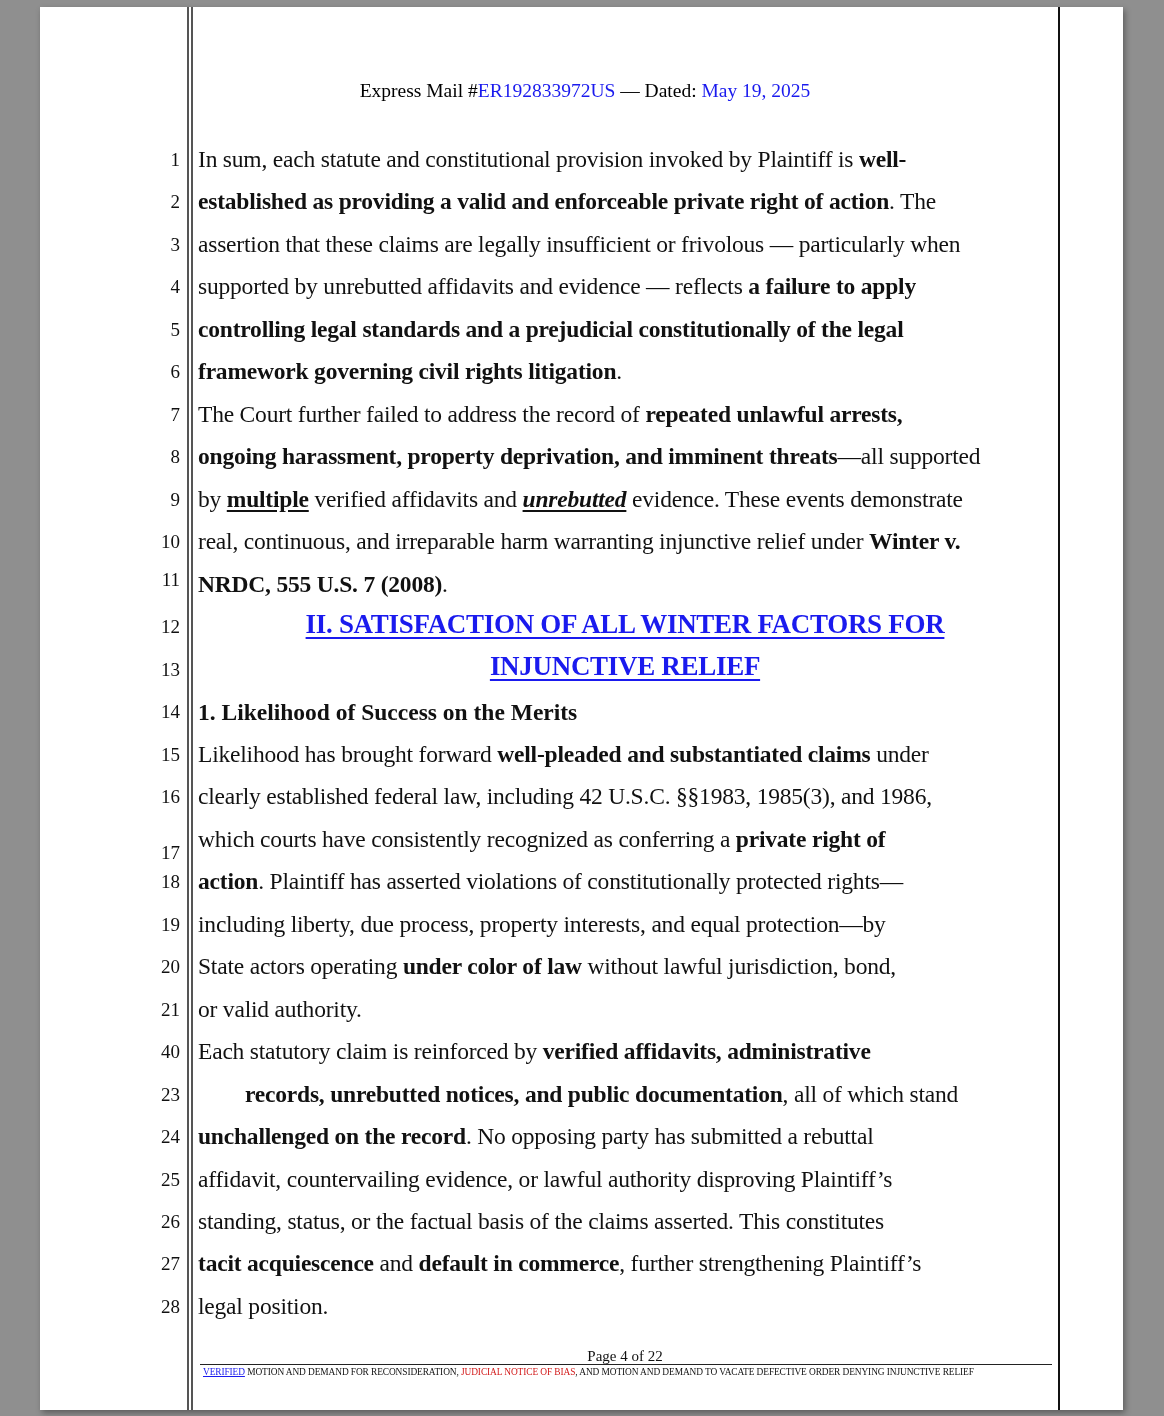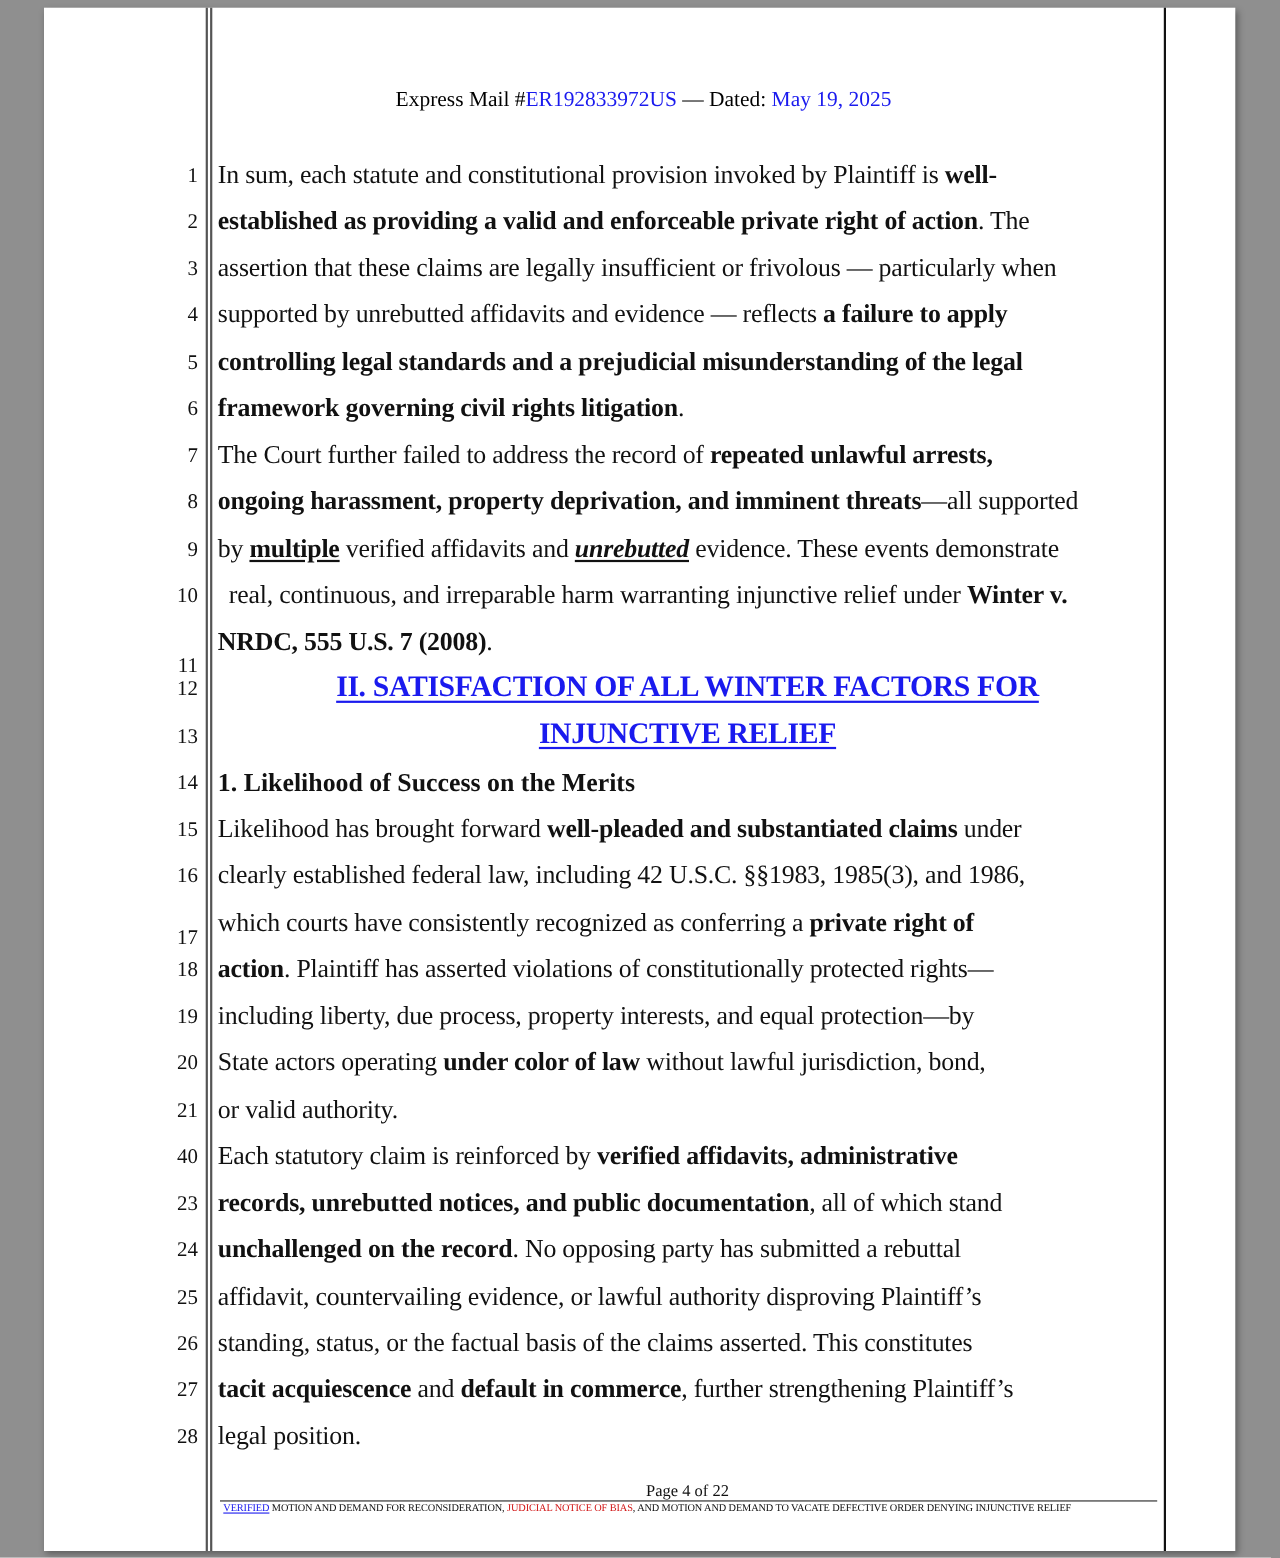--- a/index.html
+++ b/index.html
@@ -40,21 +40,21 @@
     <div class="ln" style="top: 149px;">1</div>
     <div class="ln" style="top: 191.48px;">2</div>
     <div class="ln" style="top: 233.96px;">3</div>
     <div class="ln" style="top: 276.44px;">4</div>
     <div class="ln" style="top: 318.92px;">5</div>
     <div class="ln" style="top: 361.4px;">6</div>
     <div class="ln" style="top: 403.88px;">7</div>
     <div class="ln" style="top: 446.36px;">8</div>
     <div class="ln" style="top: 488.84px;">9</div>
     <div class="ln" style="top: 531.32px; text-align: right;">10</div>
-    <div class="ln" style="top: 595px;">11</div>
+    <div class="ln" style="top: 569px;">11</div>
     <div class="ln" style="top: 616.28px;">12</div>
     <div class="ln" style="top: 658.76px;">13</div>
     <div class="ln" style="top: 701.24px;">14</div>
     <div class="ln" style="top: 743.72px;">15</div>
     <div class="ln" style="top: 786.2px;">16</div>
     <div class="ln" style="top: 842px;">17</div>
     <div class="ln" style="top: 871.16px;">18</div>
     <div class="ln" style="top: 913.64px;">19</div>
     <div class="ln" style="top: 956.12px;">20</div>
     <div class="ln" style="top: 998.6px;">21</div>
@@ -64,44 +64,44 @@
     <div class="ln" style="top: 1168.52px;">25</div>
     <div class="ln" style="top: 1211px;">26</div>
     <div class="ln" style="top: 1253.48px;">27</div>
     <div class="ln" style="top: 1295.96px;">28</div>
   </div>
 <div id="body-1">
     <div class="row" style="top: 146px;"><span>In sum, each statute and constitutional provision invoked by Plaintiff is </span><span class="b">well-</span></div>
     <div class="row" style="top: 188.48px;"><span class="b">established as providing a valid and enforceable private right of action</span><span>. The</span></div>
     <div class="row" style="top: 230.96px;"><span>assertion that these claims are legally insufficient or frivolous — particularly when</span></div>
     <div class="row" style="top: 273.44px;"><span>supported by unrebutted affidavits and evidence — reflects </span><span class="b">a failure to apply</span></div>
-    <div class="row" style="top: 315.92px;"><span class="b">controlling legal standards and a prejudicial misunderstanding of the legal</span></div>
+    <div class="row" style="top: 315.92px;"><span class="b">controlling legal standards and a prejudicial constitutionally of the legal</span></div>
     <div class="row" style="top: 358.4px;"><span class="b">framework governing civil rights litigation</span><span>.</span></div>
     <div class="row" style="top: 400.88px;"><span>The Court further failed to address the record of </span><span class="b">repeated unlawful arrests,</span></div>
     <div class="row" style="top: 443.36px;"><span class="b">ongoing harassment, property deprivation, and imminent threats</span><span>—all supported</span></div>
     <div class="row" style="top: 485.84px;"><span>by </span><span class="b u">multiple</span><span> verified affidavits and </span><span class="b u i">unrebutted</span><span> evidence. These events demonstrate</span></div>
-    <div class="row" style="top: 528.32px; margin-left: 10px;"><span>real, continuous, and irreparable harm warranting injunctive relief under </span><span class="b">Winter v.</span></div>
+    <div class="row" style="top: 528.32px;"><span>real, continuous, and irreparable harm warranting injunctive relief under </span><span class="b">Winter v.</span></div>
     <div class="row" style="top: 570.8px;"><span class="b">NRDC, 555 U.S. 7 (2008)</span><span>.</span></div>
   </div>
 
 <div class="heading" style="top:609px;">II. SATISFACTION OF ALL WINTER FACTORS FOR</div>
 <div class="heading" style="top:651px;">INJUNCTIVE RELIEF</div>
 
 <div class="subhead" style="top:699px;">1. Likelihood of Success on the Merits</div>
 
 <div id="body-2">
     <div class="row" style="top: 740.72px;"><span>Likelihood has brought forward </span><span class="b">well-pleaded and substantiated claims</span><span> under</span></div>
     <div class="row" style="top: 783.2px;"><span>clearly established federal law, including 42 U.S.C. §§1983, 1985(3), and 1986,</span></div>
     <div class="row" style="top: 825.68px;"><span>which courts have consistently recognized as conferring a </span><span class="b">private right of</span></div>
     <div class="row" style="top: 868.16px;"><span class="b">action</span><span>. Plaintiff has asserted violations of constitutionally protected rights—</span></div>
     <div class="row" style="top: 910.64px;"><span>including liberty, due process, property interests, and equal protection—by</span></div>
     <div class="row" style="top: 953.12px;"><span>State actors operating </span><span class="b">under color of law</span><span> without lawful jurisdiction, bond,</span></div>
     <div class="row" style="top: 995.6px;"><span>or valid authority.</span></div>
     <div class="row" style="top: 1038.08px;"><span>Each statutory claim is reinforced by </span><span class="b">verified affidavits, administrative</span></div>
-    <div class="row" style="top: 1080.56px;"><span class="b">records, unrebutted notices, and public documentation</span><span>, all of which stand</span></div>
+    <div class="row" style="top: 1080.56px; margin-left: 47px;"><span class="b">records, unrebutted notices, and public documentation</span><span>, all of which stand</span></div>
     <div class="row" style="top: 1123.04px;"><span class="b">unchallenged on the record</span><span>. No opposing party has submitted a rebuttal</span></div>
     <div class="row" style="top: 1165.52px;"><span>affidavit, countervailing evidence, or lawful authority disproving Plaintiff’s</span></div>
     <div class="row" style="top: 1208px;"><span>standing, status, or the factual basis of the claims asserted. This constitutes</span></div>
     <div class="row" style="top: 1250.48px;"><span class="b">tacit acquiescence</span><span> and </span><span class="b">default in commerce</span><span>, further strengthening Plaintiff’s</span></div>
     <div class="row" style="top: 1292.96px;"><span>legal position.</span></div>
   </div>
 
 <div class="pagenum">Page 4 of 22</div>
 <div class="foot-rule"></div>
 <div class="footer">

